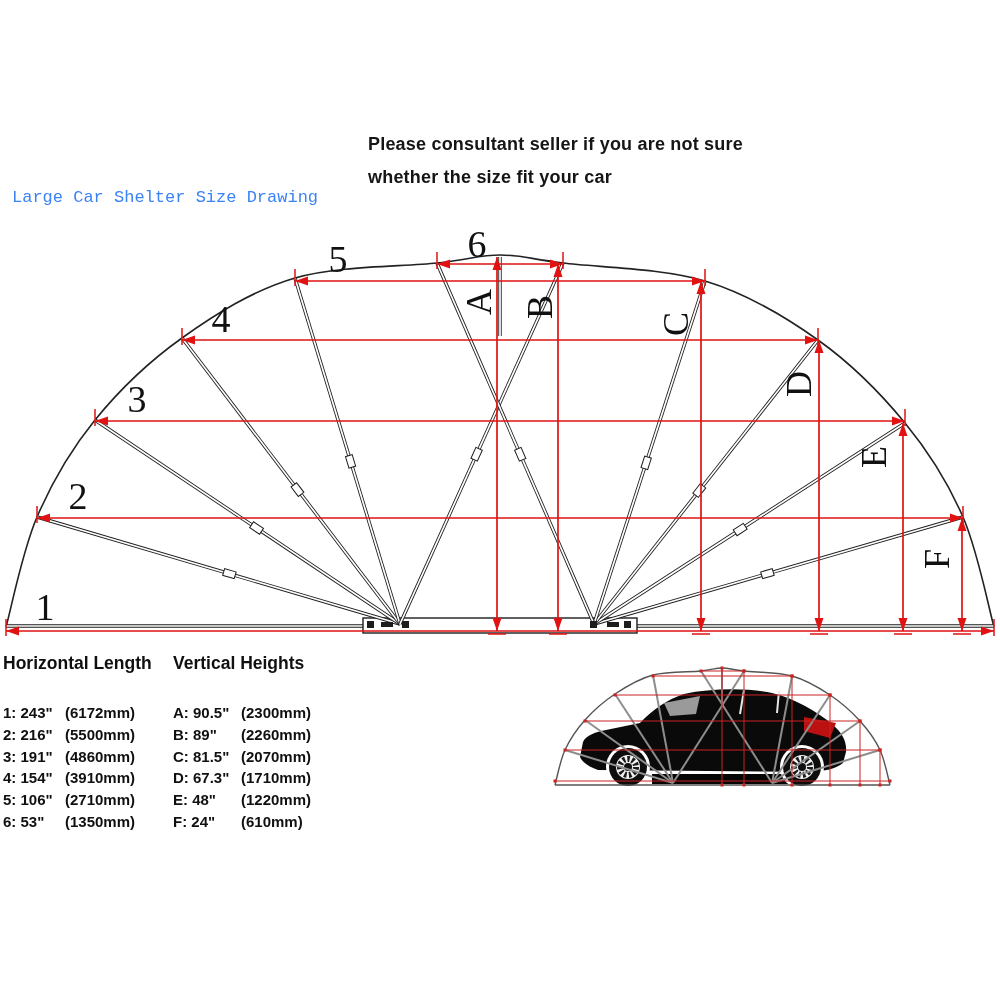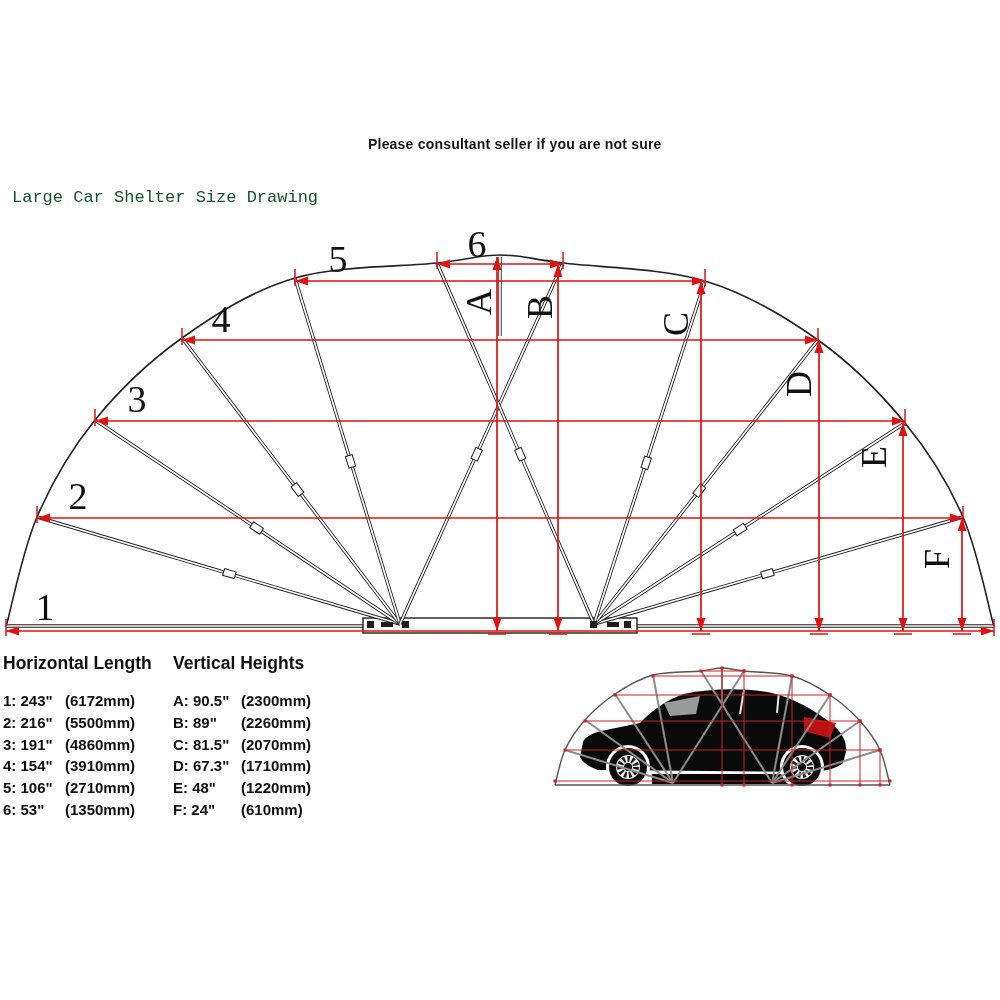--- a/index.html
+++ b/index.html
@@ -1,37 +1,38 @@
 <!DOCTYPE html>
 <html><head>
 <meta charset="utf-8">
 <style>
   html,body{margin:0;padding:0;background:#fff;}
   .canvas{position:relative;width:1000px;height:1000px;background:#ffffff;overflow:hidden;
           font-family:"Liberation Sans",sans-serif;}
-  .notice{position:absolute;left:368px;top:128px;font-weight:bold;font-size:14px;
+  .notice{position:absolute;left:368px;top:128px;font-weight:bold;font-size:18px;
           line-height:33px;color:#151515;letter-spacing:0.2px;}
   .title{position:absolute;left:12px;top:188px;font-family:"Liberation Mono",monospace;
-         font-size:17px;color:#14532d;white-space:nowrap;}
+         font-size:17px;color:#3b82f6;white-space:nowrap;}
   svg.layer{position:absolute;left:0;top:0;}
   .specs-block{position:absolute;color:#101010;}
-  .specs-heading{font-weight:bold;font-size:17.5px;margin-bottom:16px;white-space:nowrap;}
+  .specs-heading{font-weight:bold;font-size:17.5px;margin-bottom:28px;white-space:nowrap;}
   .spec-row{display:flex;font-weight:bold;font-size:15px;height:21.8px;line-height:21.8px;white-space:nowrap;}
   .spec-row .c1{display:inline-block;}
   #hl-rows .c1{width:62px;}
   #vh-rows .c1{width:68px;}
   #width-row .c1{width:47px;}
 </style>
 </head>
 <body>
 
 <div class="canvas">
 
   <div class="notice">
     <div>Please consultant seller if you are not sure</div>
+    <div>whether the size fit your car</div>
   </div>
 
   <div class="title">Large Car Shelter Size Drawing</div>
 
   <svg id="main-svg" class="layer" width="1000" height="1000">
       <g>
         <path d="M 6,627 C 11.2,608.7 22.2,551.5 37,517 C 51.8,482.5 70.8,449.8 95,420 C 119.2,390.2 148.7,361.7 182,338 C 215.3,314.3 252.5,290.5 295,278 C 337.5,265.5 402.8,266.8 437,263 C 471.2,259.2 479.0,255.0 500,255 C 521.0,255.0 528.8,258.7 563,263 C 597.2,267.3 662.5,268.2 705,281 C 747.5,293.8 784.7,316.3 818,340 C 851.3,363.7 880.8,393.5 905,423 C 929.2,452.5 948.2,483.0 963,517 C 977.8,551.0 988.8,608.7 994,627" fill="none" stroke="#222" stroke-width="1.6"></path>
         <line x1="6" y1="626" x2="994" y2="626" stroke="#1d1d1d" stroke-width="3.4"></line>
         <line x1="6" y1="626" x2="994" y2="626" stroke="#ffffff" stroke-width="1.7"></line>
         <rect x="464.35999999999996" y="622.4953" width="12" height="7" fill="#ffffff" stroke="#1d1d1d" stroke-width="1" transform="rotate(-0.0 470.4 626.0)"></rect>

